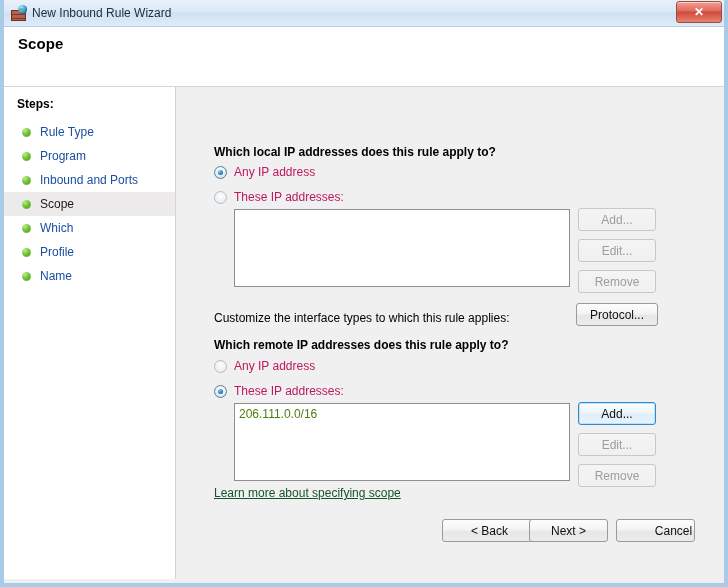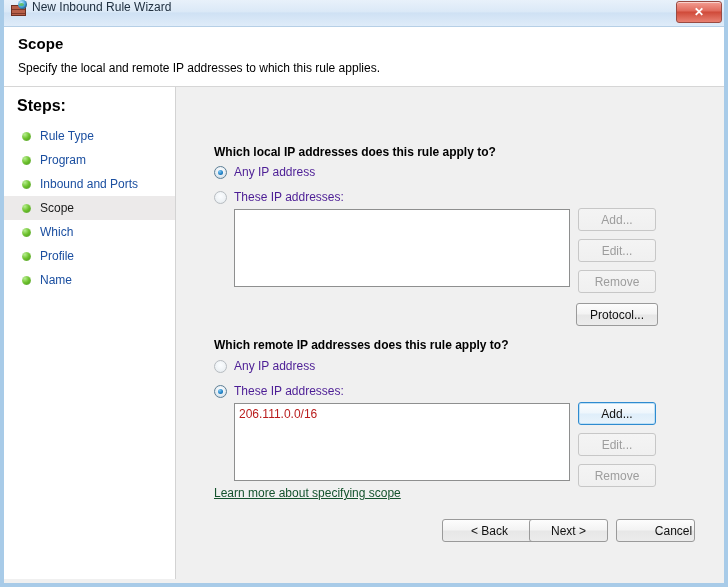--- a/index.html
+++ b/index.html
@@ -26,20 +26,21 @@
     border: 4px solid #a8cbe8;
     border-top: 0;
     background: #f0f0f0;
   }
   .titlebar {
     position: relative;
     height: 27px;
     background: linear-gradient(to bottom, #e8f1fa 0%, #dbe9f7 45%, #cfe1f4 50%, #dfecf9 100%);
     border-bottom: 1px solid #b6cfe6;
     display: flex;
+    align-items: center;
     padding-left: 7px;
     box-sizing: border-box;
   }
   .titlebar-icon {
     width: 16px; height: 16px;
     position: relative;
     margin-right: 5px;
     flex: none;
   }
   .title-text {
@@ -94,21 +95,21 @@
   }
   .sidebar {
     width: 172px;
     flex: none;
     background: #ffffff;
     border-right: 1px solid #d3d3d3;
     padding-top: 10px;
     box-sizing: border-box;
   }
   .steps-label {
-    font-size: 16px;
+    font-size: 12px;
     font-weight: bold;
     color: #000000;
     padding: 0 0 9px 13px;
   }
   .step {
     display: flex;
     align-items: center;
     height: 24px;
     padding-left: 18px;
     box-sizing: border-box;
@@ -163,33 +164,33 @@
     background: radial-gradient(circle at 50% 35%, #ffffff 0%, #e5edf3 55%, #c5d3dd 100%);
   }
   .radio.on::after {
     content: "";
     position: absolute;
     left: 3px; top: 3px;
     width: 5px; height: 5px;
     border-radius: 50%;
     background: radial-gradient(circle at 35% 30%, #7fc8f5 0%, #1d7fc4 60%, #0c5b97 100%);
   }
-  .radio-label { font-size: 12px; color: #4c1d95; }
+  .radio-label { font-size: 12px; color: #be185d; }
 
   .listbox {
     position: absolute;
     background: #ffffff;
     border: 1px solid #8e8f8f;
     box-sizing: border-box;
     overflow: hidden;
     padding: 3px 4px;
   }
   .list-item {
     font-size: 12px;
-    color: #b91c1c;
+    color: #4d7c0f;
     line-height: 15px;
   }
 
   .btn {
     position: absolute;
     box-sizing: border-box;
     height: 23px;
     border: 1px solid #9a9a9a;
     border-radius: 3px;
     background: linear-gradient(to bottom, #fdfdfd 0%, #f3f3f3 48%, #e7e7e7 52%, #ececec 100%);
@@ -250,21 +251,20 @@
     <span class="titlebar-icon">
       <span class="brick"></span>
         <span class="globe"></span>
     </span>
     <span class="title-text">New Inbound Rule Wizard</span>
     <div class="close-btn">✕</div>
   </div>
 
   <div class="header">
     <div class="header-title">Scope</div>
-    <div class="header-sub">Specify the local and remote IP addresses to which this rule applies.</div>
   </div>
 
   <div class="body-split">
 
     <div class="sidebar">
       <div class="steps-label">Steps:</div>
 
       <div class="step">
         <span class="bullet"></span>
         <span class="step-label">Rule Type</span>
@@ -308,20 +308,21 @@
         <span class="radio"></span>
         <span class="radio-label">These IP addresses:</span>
       </div>
 
       <div class="listbox" style="left:58px; top:122px; width:336px; height:78px;"></div>
 
       <div class="btn disabled" style="left:402px; top:121px; width:78px;">Add...</div>
       <div class="btn disabled" style="left:402px; top:152px; width:78px;">Edit...</div>
       <div class="btn disabled" style="left:402px; top:183px; width:78px;">Remove</div>
 
+      <div class="static-text" style="left:38px; top:224px;">Customize the interface types to which this rule applies:</div>
       <div class="btn" style="left:400px; top:216px; width:82px;">Protocol...</div>
 
       <div class="q-title" style="left:38px; top:251px;">Which remote IP addresses does this rule apply to?</div>
 
       <div class="radio-row" style="left:38px; top:272px;">
         <span class="radio"></span>
         <span class="radio-label">Any IP address</span>
       </div>
 
       <div class="radio-row" style="left:38px; top:297px;">

